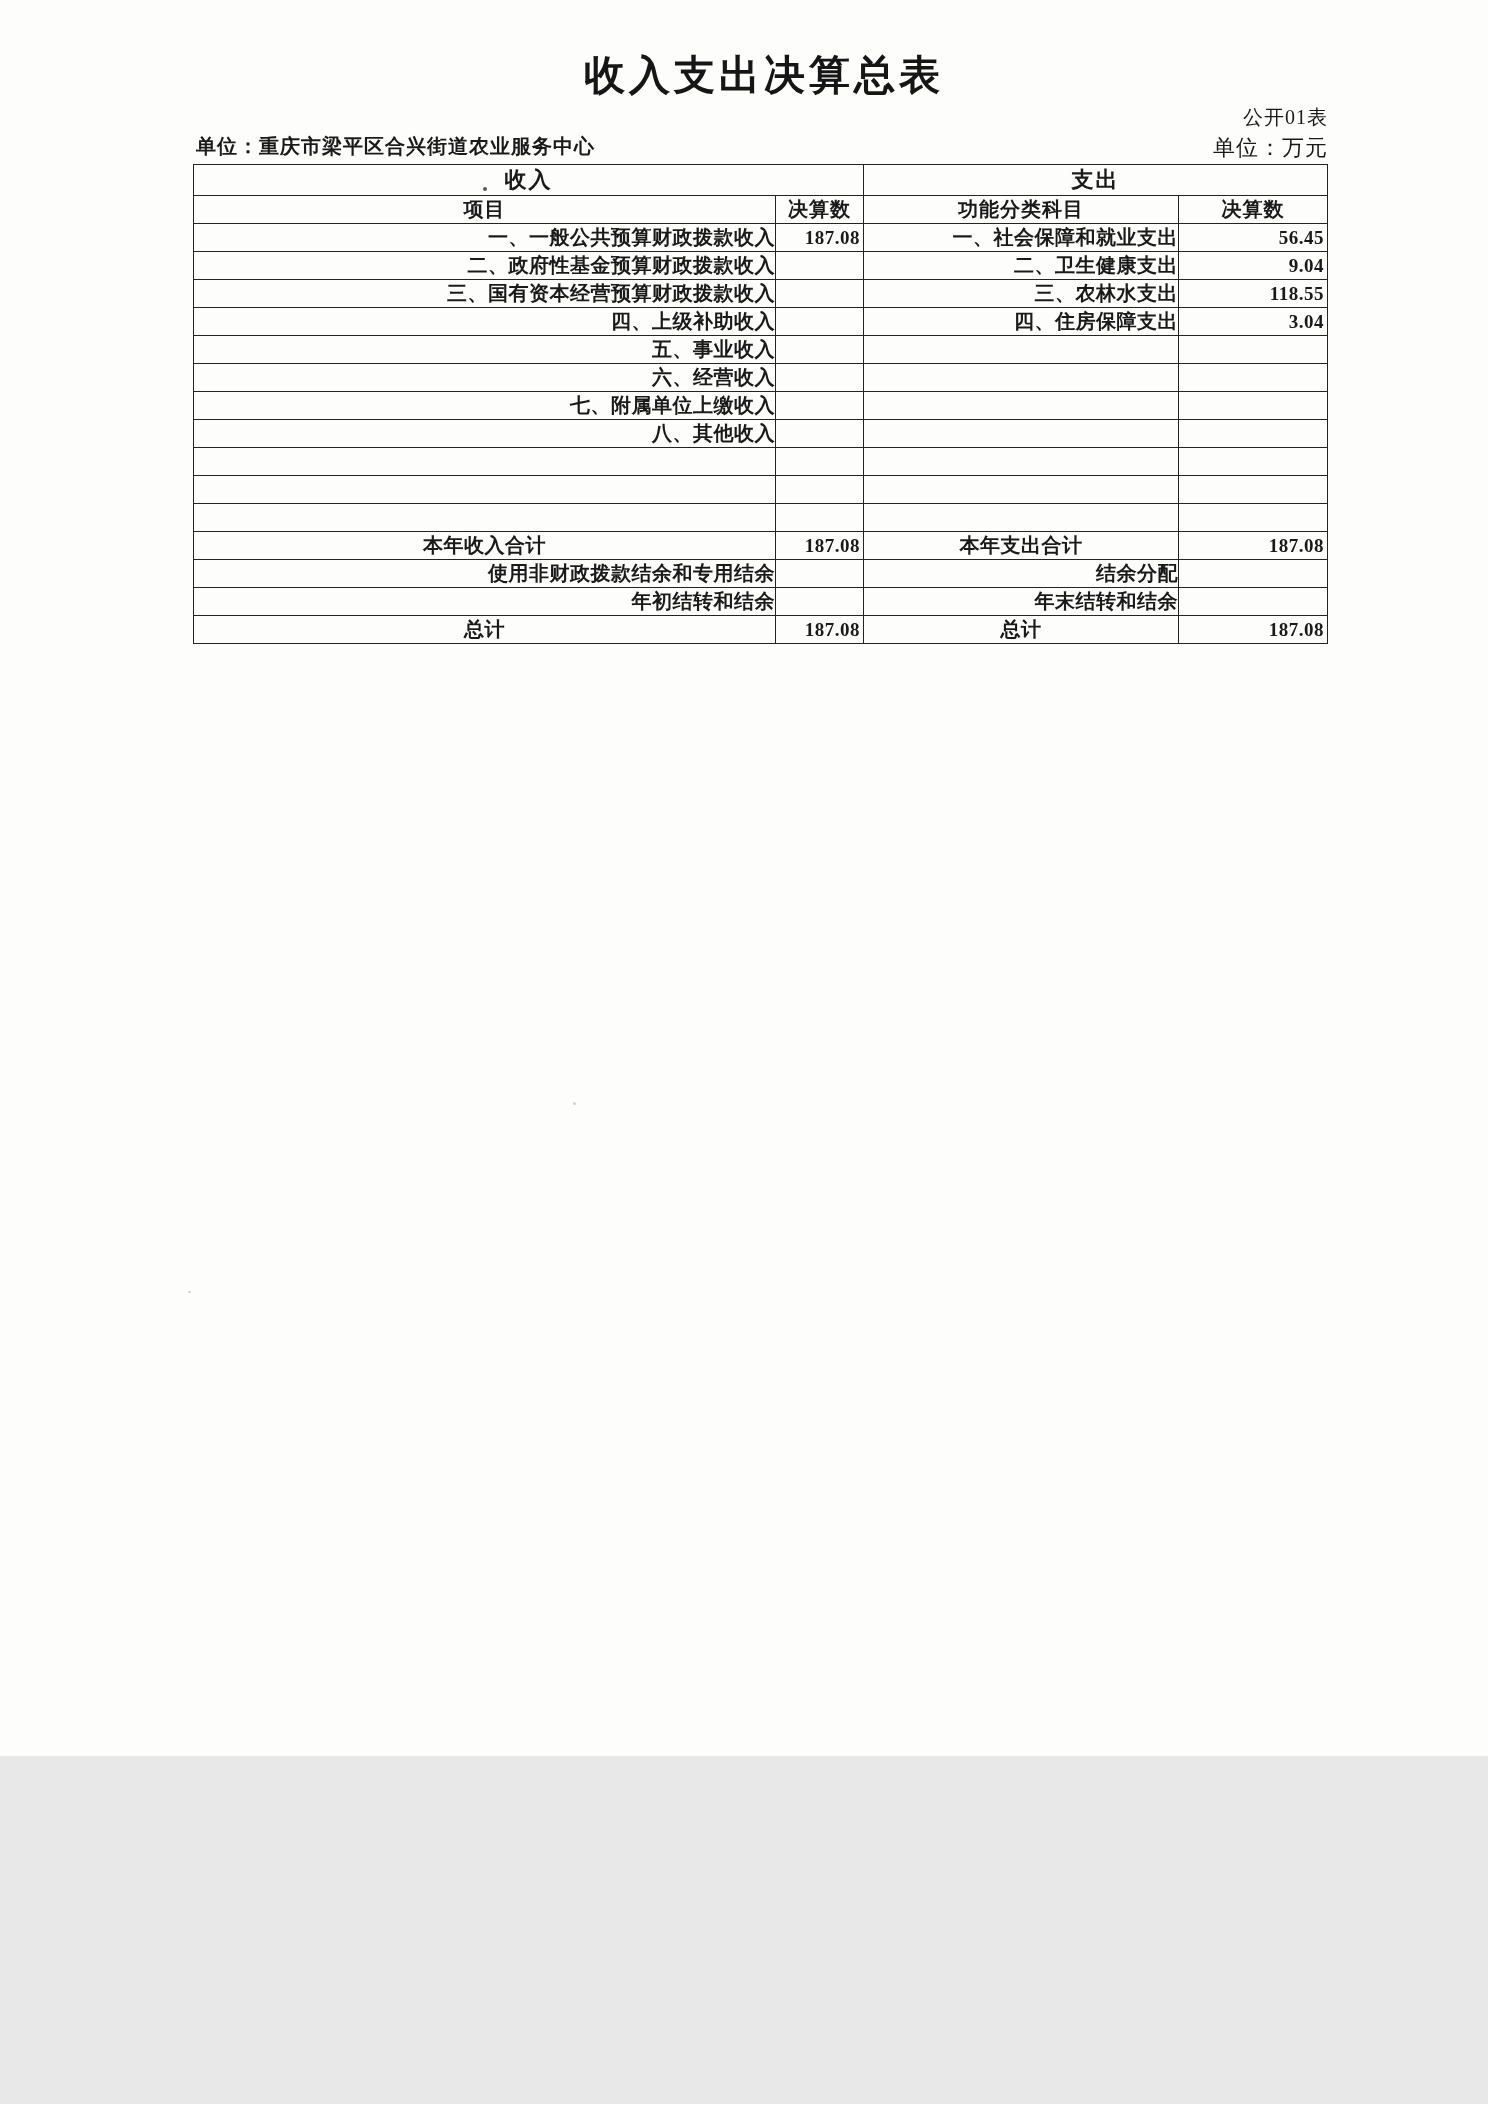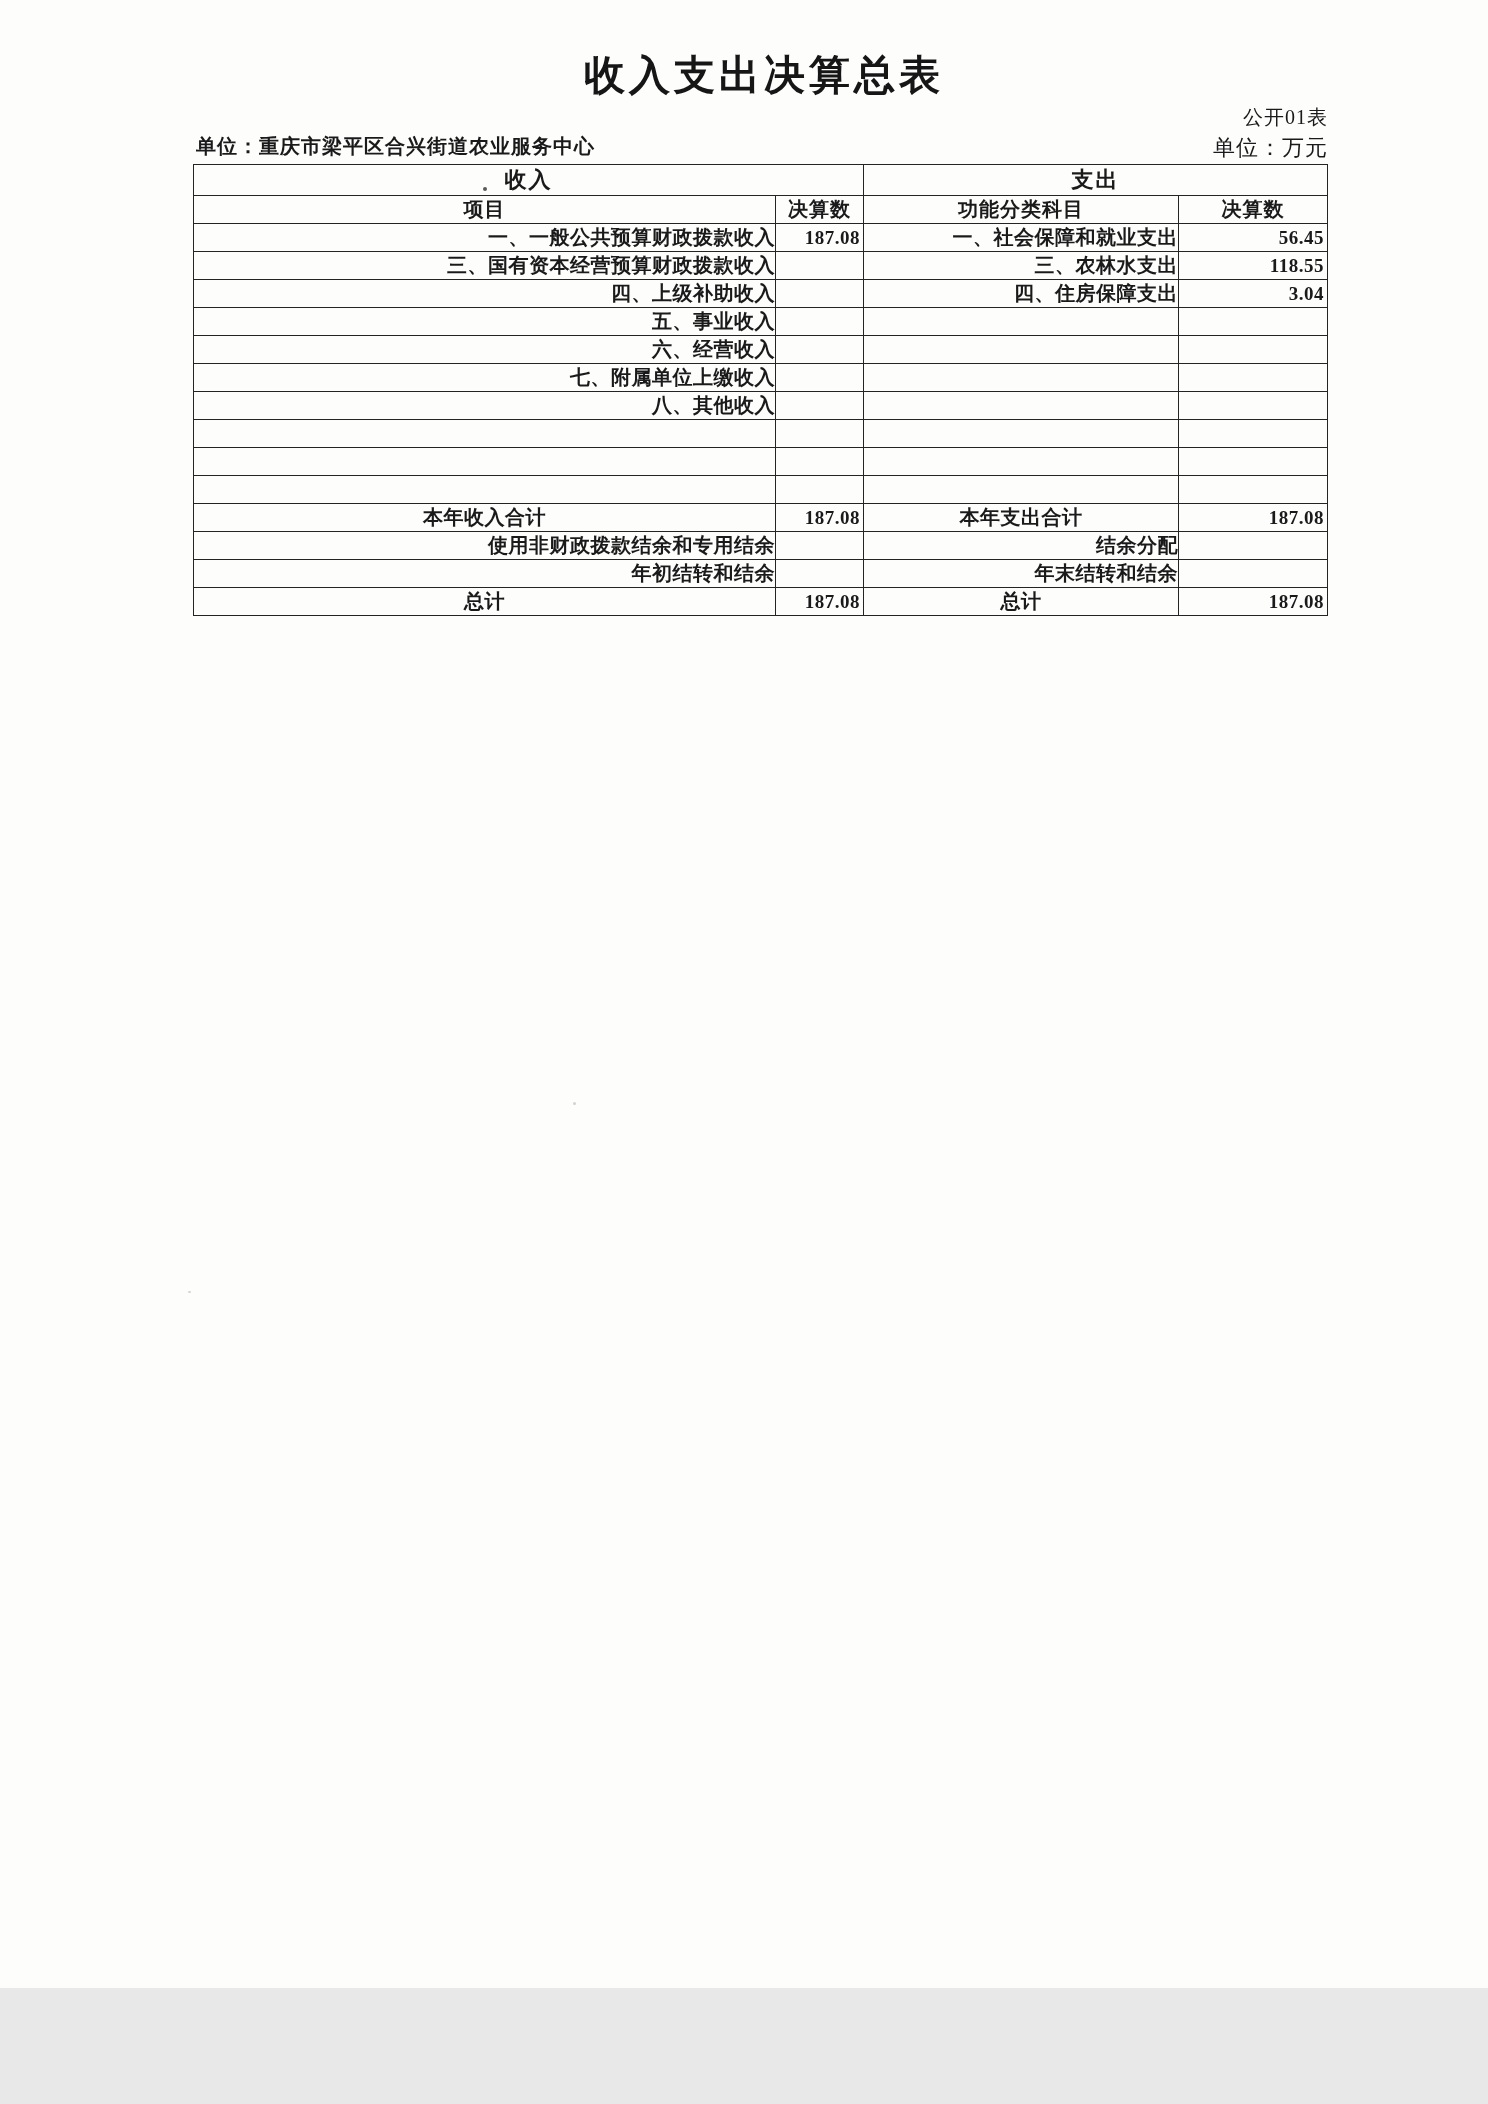--- a/index.html
+++ b/index.html
@@ -3,21 +3,21 @@
 <meta charset="utf-8">
 <style>
   html, body {
     margin: 0;
     padding: 0;
     background: #e8e8e8;
   }
   .page {
     position: relative;
     width: 1488px;
-    height: 1988px;
+    height: 1756px;
     margin: 0 auto;
     background: #fdfdfc;
     font-family: "Liberation Serif", "DejaVu Serif", serif;
     color: #1a1a1a;
     overflow: hidden;
   }
   .doc-title {
     position: absolute;
     top: 48px;
     left: 0;
@@ -169,20 +169,26 @@
       </tr>
     </thead>
     <tbody id="table-body">
         <tr>
           <td class="item">一、一般公共预算财政拨款收入</td>
           <td class="amount">187.08</td>
           <td class="item">一、社会保障和就业支出</td>
           <td class="amount">56.45</td>
         </tr>
         <tr>
+          <td class="item">二、政府性基金预算财政拨款收入</td>
+          <td class="amount"></td>
+          <td class="item">二、卫生健康支出</td>
+          <td class="amount">9.04</td>
+        </tr>
+        <tr>
           <td class="item">三、国有资本经营预算财政拨款收入</td>
           <td class="amount"></td>
           <td class="item">三、农林水支出</td>
           <td class="amount">118.55</td>
         </tr>
         <tr>
           <td class="item">四、上级补助收入</td>
           <td class="amount"></td>
           <td class="item">四、住房保障支出</td>
           <td class="amount">3.04</td>

